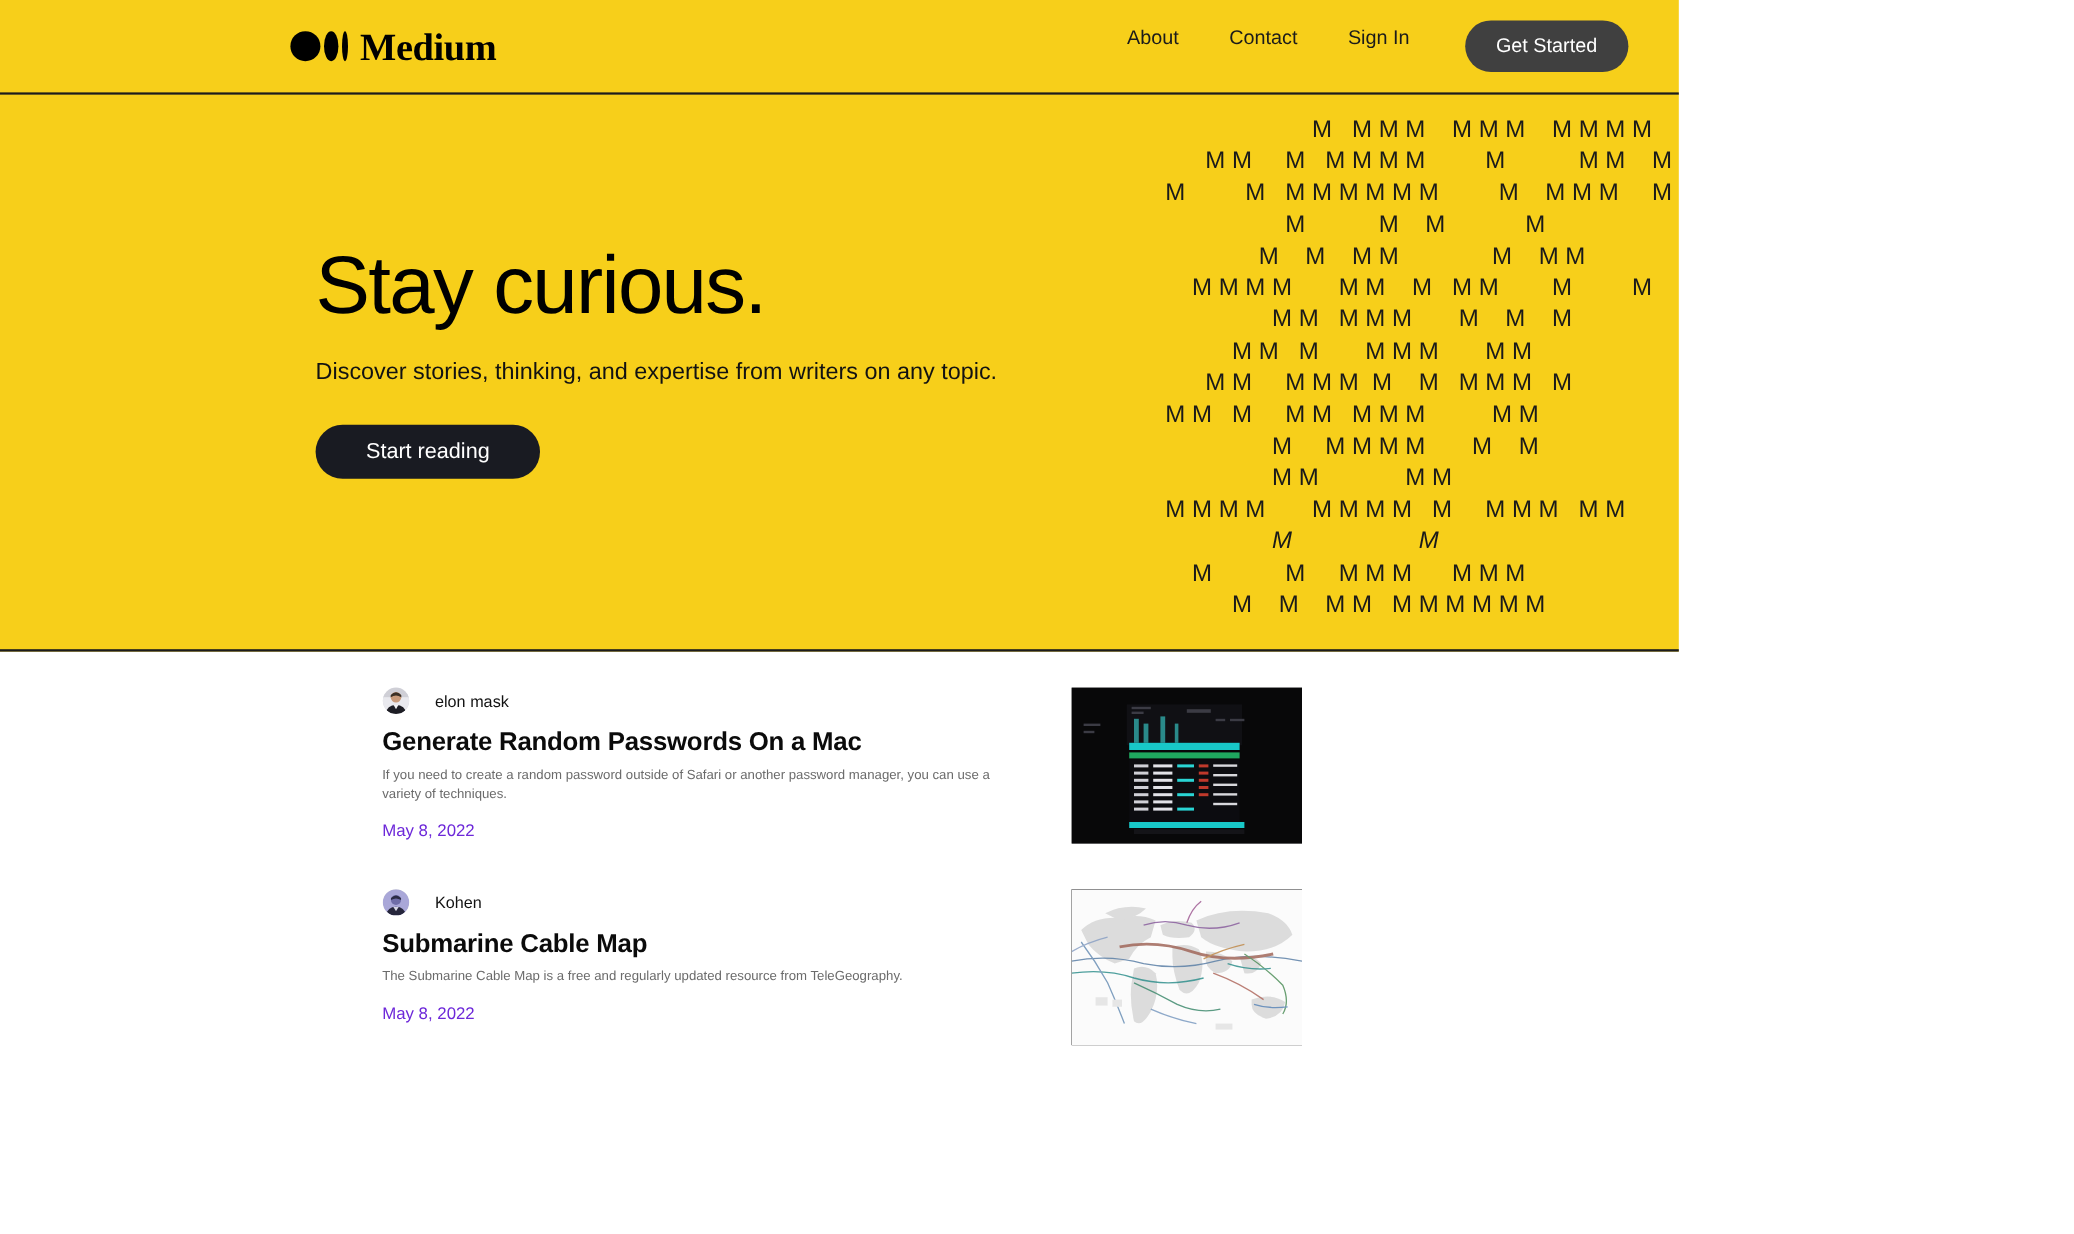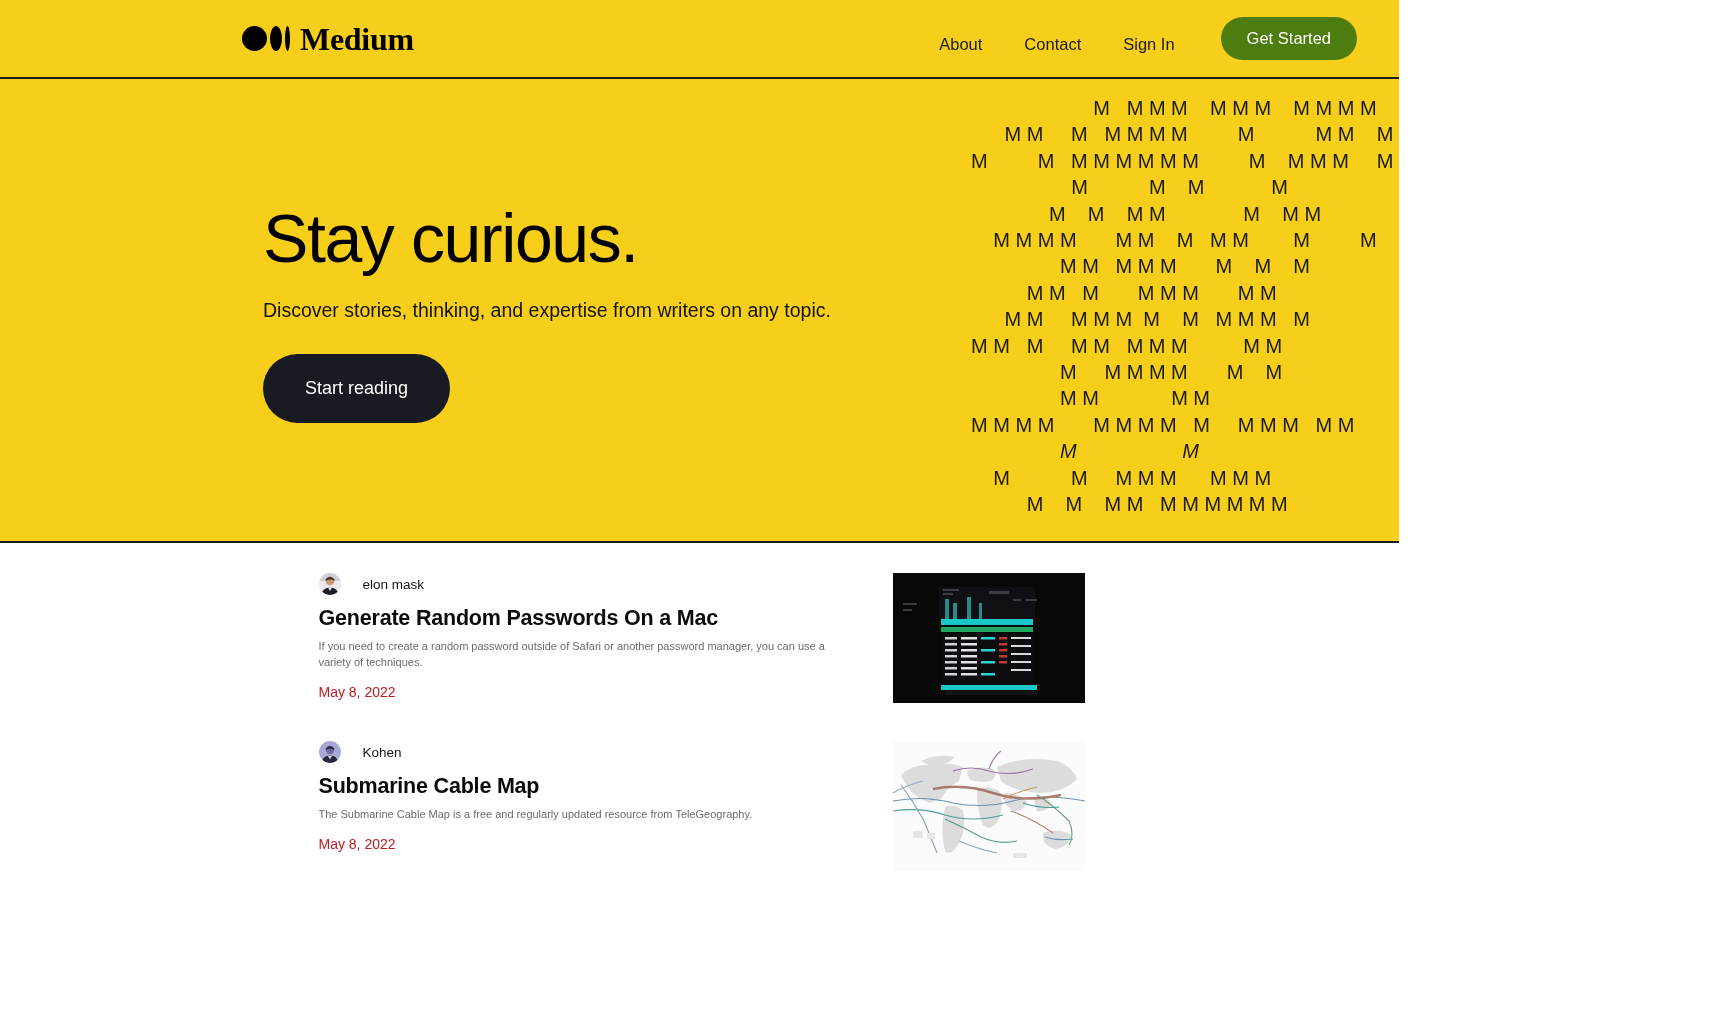--- a/index.html
+++ b/index.html
@@ -59,35 +59,35 @@
   .brand-word {
     font-family: "Liberation Serif", serif;
     font-size: 32px;
     font-weight: 700;
     color: #000;
     letter-spacing: -0.3px;
     line-height: 1;
   }
   .nav {
     display: flex;
-    align-items: flex-end;
+    align-items: flex-start;
     gap: 0;
   }
   .nav-link {
     font-size: 16.5px;
     color: #1b1b1b;
     text-decoration: none;
     padding: 6px 0;
     margin-right: 42px;
     cursor: pointer;
     white-space: nowrap;
   }
   .nav-link.signin { margin-right: 46px; }
   .btn-pill {
-    background: #4d7c0f;
+    background: #404040;
     color: #ffffff;
     font-size: 16.5px;
     border: none;
     border-radius: 999px;
     padding: 12px 26px;
     cursor: pointer;
     font-family: "Liberation Sans", sans-serif;
     white-space: nowrap;
   }
 
@@ -119,21 +119,21 @@
     color: #121212;
     margin: 0 0 30px 0;
     line-height: 1.3;
   }
   .btn-start {
     background: #191B22;
     color: #ffffff;
     font-size: 18px;
     border: none;
     border-radius: 999px;
-    padding: 24px 42px;
+    padding: 12px 42px;
     cursor: pointer;
     font-family: "Liberation Sans", sans-serif;
   }
   .m-field {
     position: absolute;
     left: 960px;
     top: 18px;
     width: 560px;
     height: 420px;
   }
@@ -192,21 +192,21 @@
   }
   .card-desc {
     font-size: 11px;
     color: #6B6B6B;
     line-height: 1.45;
     margin: 0 0 13px 0;
     max-width: 520px;
   }
   .card-date {
     font-size: 14px;
-    color: #b91c1c;
+    color: #6d28d9;
   }
   .thumb {
     width: 192px;
     height: 130px;
     flex: 0 0 auto;
     overflow: hidden;
     background: #0a0a0c;
   }
   .thumb svg { display: block; }
 </style>

